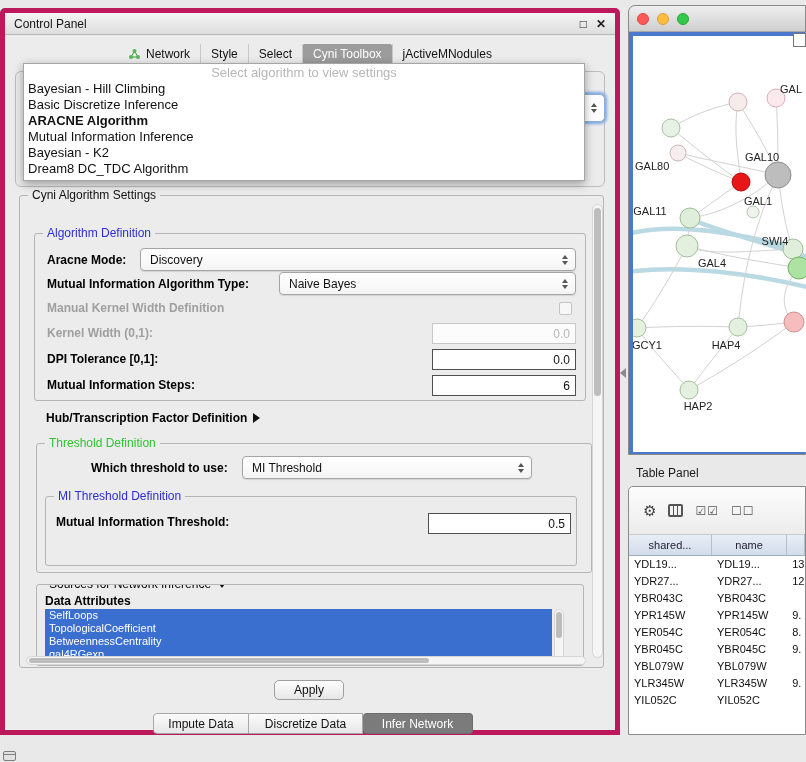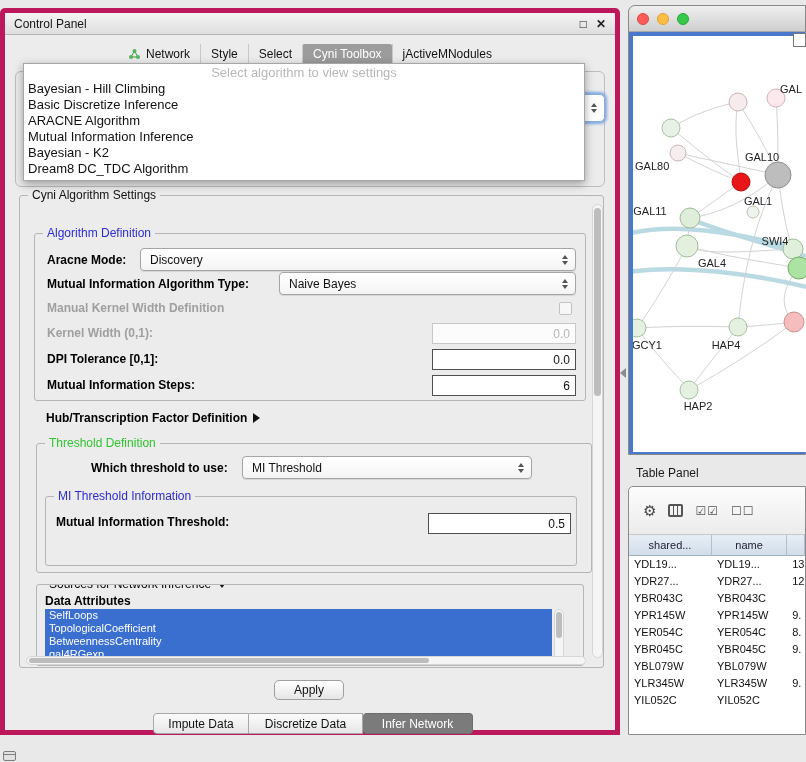--- a/index.html
+++ b/index.html
@@ -17,21 +17,21 @@
   .tab{padding:3px 10px;display:flex;align-items:center;gap:5px;border-left:1px solid #c9c9c9;white-space:nowrap}
   .tab:first-child{border-left:none}
   .tab.active{background:#9c9c9c;color:#fff;border-radius:2px}
 
   .hidden-grp{left:10px;top:58px;width:590px;height:116px;border:1px solid #bdbdbd;border-radius:6px;z-index:1}
   .focus-combo{left:300px;top:81px;width:300px;height:28px;background:#fff;border:1px solid #8ab0dd;border-radius:5px;box-shadow:0 0 3px 2px #7fa9e0;z-index:2}
 
   .popup{left:18px;top:50px;width:562px;background:#fff;border:1px solid #a6a6a6;box-shadow:0 3px 9px rgba(0,0,0,.35);z-index:10;padding-bottom:3px}
   .popup .ph{height:17px;line-height:17px;text-align:center;color:#b7b7b7;font-size:13px}
   .popup .it{height:16px;line-height:16px;padding-left:4px;font-size:13px}
-  .popup .it.sel{font-weight:normal}
+  .popup .it.sel{font-weight:bold}
 
   .grp{border:1px solid #b5b5b5;border-radius:3px;background:#ececec}
   .gt{position:absolute;top:-8px;left:8px;background:#ececec;padding:0 4px;font-size:12px;line-height:15px;white-space:nowrap}
   .gt.blue{color:#2d2dd2}
   .gt.green{color:#2fc42f}
 
   .bl{font-size:12px;font-weight:bold;color:#000;white-space:nowrap}
   .dis{color:#9f9f9f}
 
   .combo{position:absolute;background:linear-gradient(#ffffff,#f4f4f4);border:1px solid #a5a5a5;border-radius:4px;height:23px;display:flex;align-items:center;font-size:12px;padding:0 20px 0 9px;box-shadow:0 1px 1px rgba(0,0,0,.10)}
@@ -187,21 +187,21 @@
       <div class="abs bl" style="left:54px;top:13px;line-height:23px">Which threshold to use:</div>
       <div class="combo" style="left:205px;top:12px;width:290px">
         <span>MI Threshold</span>
         <span class="car">
             <span class="u"></span>
             <span class="d"></span>
           </span>
       </div>
 
       <div class="abs grp" style="left:8px;top:52px;width:532px;height:70px">
-        <span class="gt blue">MI Threshold Information</span>
+        <span class="gt blue">MI Threshold Definition</span>
         <div class="abs bl" style="left:10px;top:14px;line-height:22px">Mutual Information Threshold:</div>
         <div class="field" style="left:382px;top:16px;width:143px">0.5</div>
       </div>
     </div>
 
     <div class="abs grp" style="left:16px;top:388px;width:548px;height:82px;overflow:hidden">
       <span class="gt" style="color:#000"><span>Sources for Network Inference</span><span class="tri-d"></span></span>
       <div class="abs bl" style="left:8px;top:8px;line-height:16px">Data Attributes</div>
       <div class="abs" style="left:8px;top:24px">
         <div class="attr-item">SelfLoops</div>

